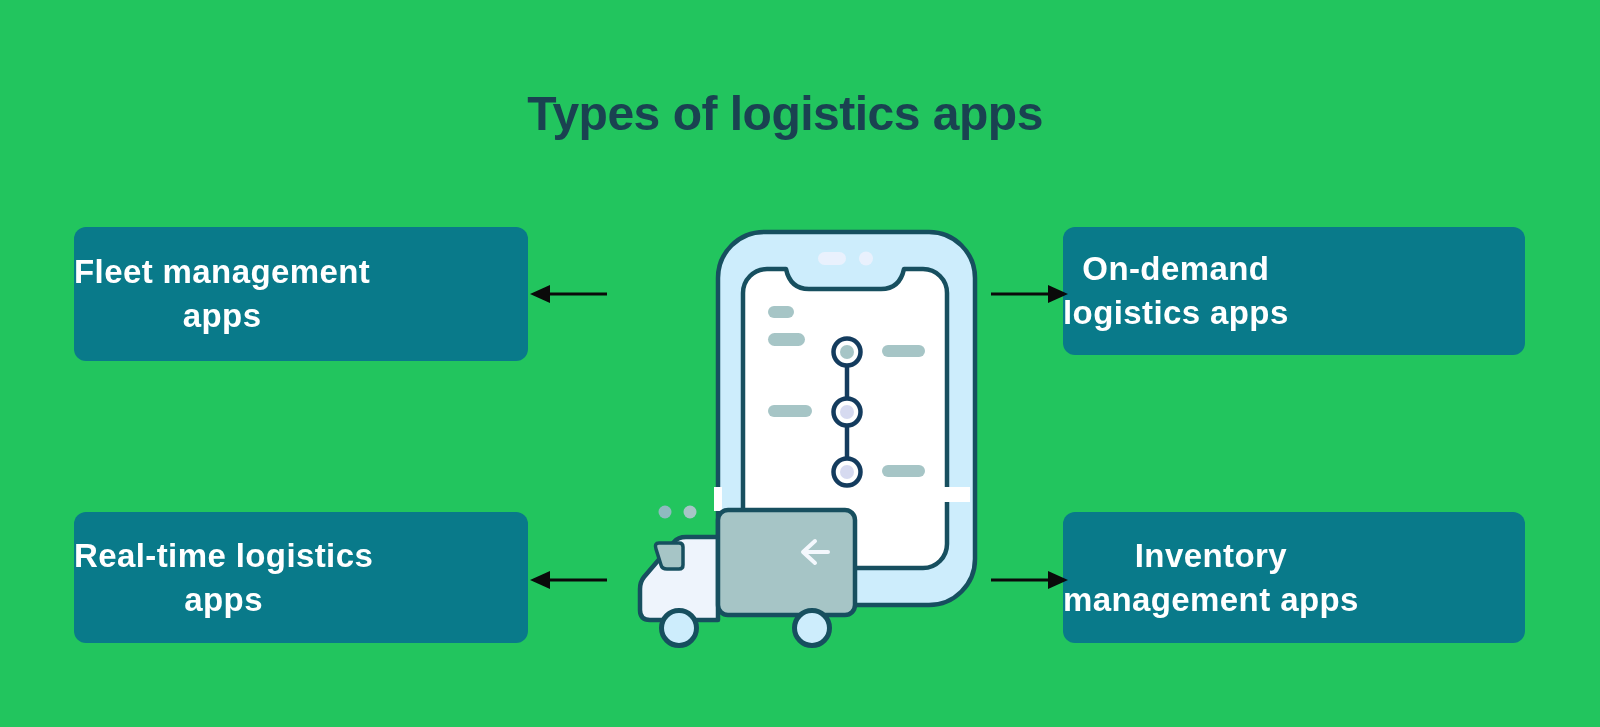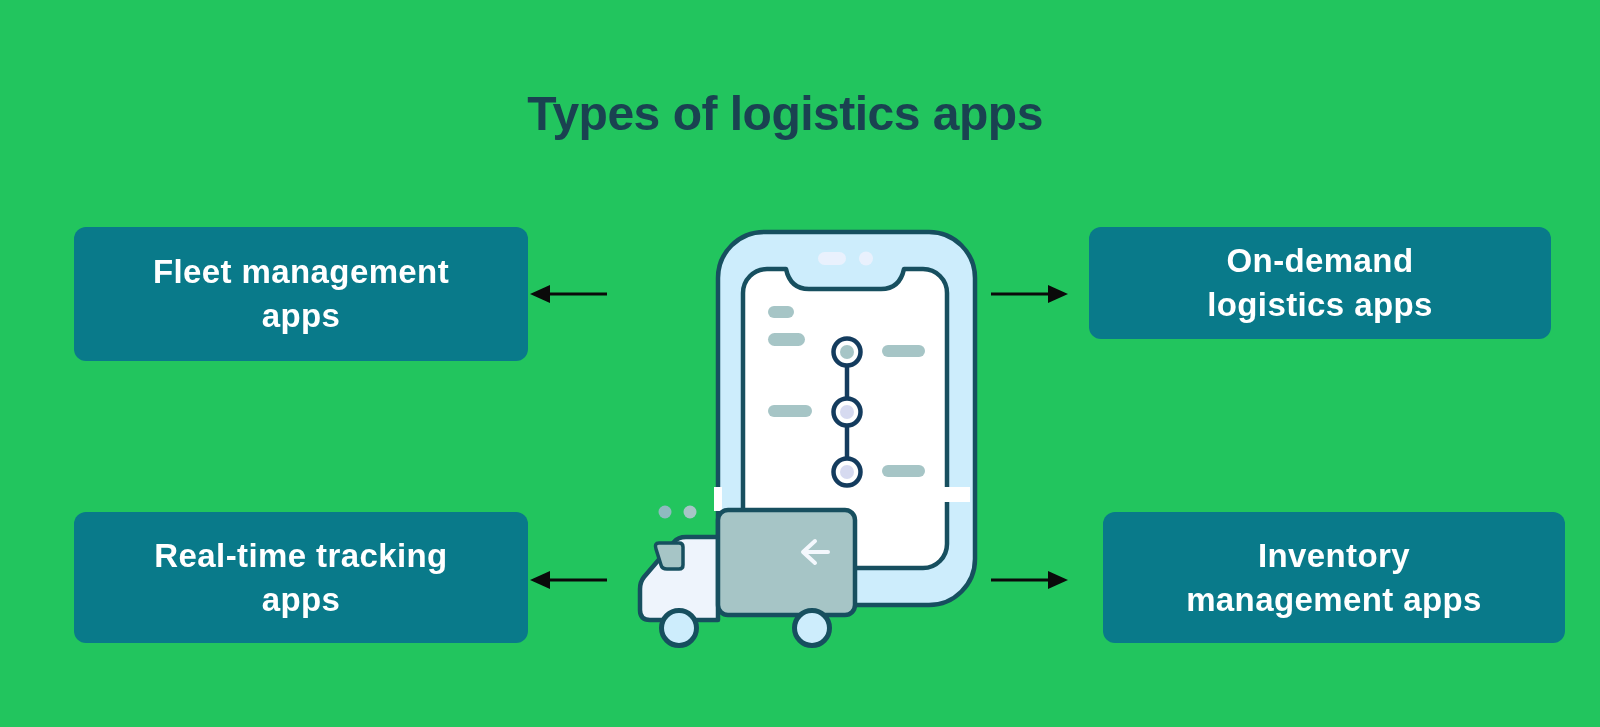--- a/index.html
+++ b/index.html
@@ -6,27 +6,27 @@
   .canvas{
     position:relative;width:1600px;height:727px;background:#22c55e;overflow:hidden;
     font-family:"Liberation Sans", sans-serif;
   }
   .diagram-title{
     position:absolute;top:86px;left:0;width:1570px;text-align:center;
     font-size:48px;font-weight:bold;color:#1a4251;letter-spacing:-0.5px;
   }
   .info-box{
     position:absolute;background:#097a8a;border-radius:12px;color:#ffffff;
-    display:flex;align-items:center;justify-content:center;text-align:center;
+    display:flex;align-items:center;justify-content:flex-start;text-align:center;
     font-size:33px;font-weight:600;line-height:44px;white-space:pre-line;letter-spacing:.4px;
   }
   .box-fleet     {left:74px;  top:227px; width:454px; height:134px;}
-  .box-ondemand  {left:1063px;top:227px; width:462px; height:112px;margin-left:26px;}
+  .box-ondemand  {left:1063px;top:227px; width:462px; height:128px;}
   .box-realtime  {left:74px;  top:512px; width:454px; height:131px;}
-  .box-inventory {left:1063px;top:512px; width:462px; height:131px;margin-left:40px;}
+  .box-inventory {left:1063px;top:512px; width:462px; height:131px;}
   .arrow{position:absolute;}
   .arr-tl{left:530px;top:281px;}
   .arr-tr{left:991px;top:281px;}
   .arr-bl{left:530px;top:567px;}
   .arr-br{left:991px;top:567px;}
   .illustration{position:absolute;left:620px;top:225px;}
 </style>
 </head>
 <body>
 
@@ -38,21 +38,21 @@
     <span>Fleet management
 apps</span>
   </div>
 
   <div class="info-box box-ondemand">
     <span>On-demand
 logistics apps</span>
   </div>
 
   <div class="info-box box-realtime">
-    <span>Real-time tracking
+    <span>Real-time logistics
 apps</span>
   </div>
 
   <div class="info-box box-inventory">
     <span>Inventory
 management apps</span>
   </div>
 
   <svg class="arrow arr-tl" width="77" height="26" viewBox="0 0 77 26">
     <line x1="77" y1="13" x2="18" y2="13" stroke="#0a0a0a" stroke-width="3"></line>

